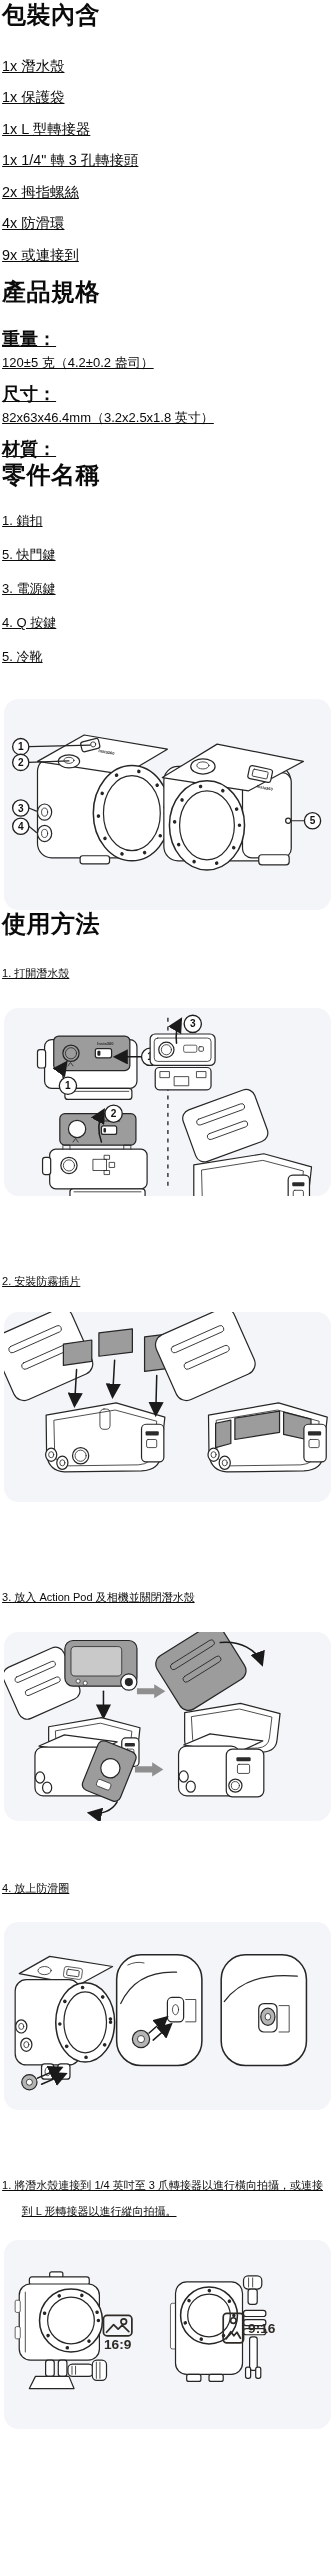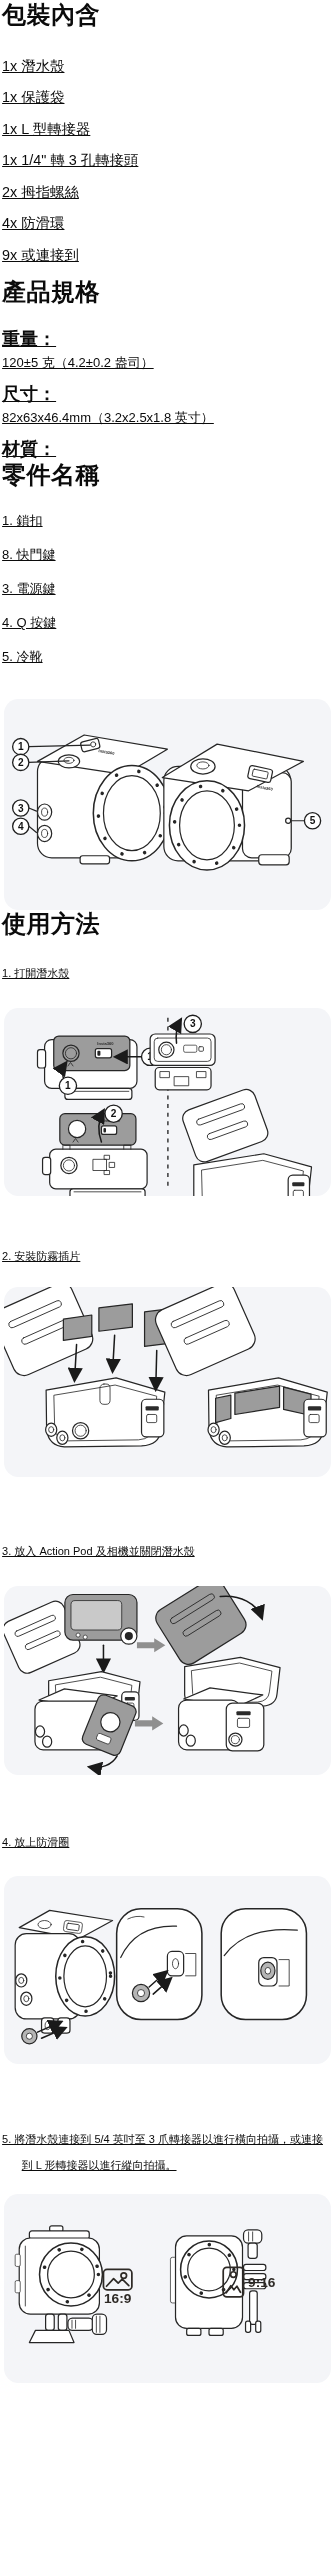--- a/index.html
+++ b/index.html
@@ -11,22 +11,22 @@
   }
   .page{padding:0.5px 4.1px 0 2.1px;}
   h2.sec{font-size:24px;line-height:28px;font-weight:700;text-align:left;margin:0;letter-spacing:0.5px;}
   p{margin:0;text-decoration:underline;}
   .pk{font-size:14.4px;line-height:19.6px;margin:0 0 12px 0;}
   .sl{font-size:18px;line-height:23px;font-weight:700;}
   .sv{font-size:13px;line-height:23px;margin:0 0 9.3px 0;}
   .pt{font-size:13px;line-height:19.6px;margin:0 0 14.4px 0;}
   .step{font-size:11px;line-height:26px;padding-left:19.6px;text-indent:-19.6px;}
   .mt31{margin-top:16px}.mt35{margin-top:18px}.mt42{margin-top:21.6px}.mt43{margin-top:22px}.mt55{margin-top:28px}.mt63{margin-top:32px}
-  .mt87{margin-top:45px}.mt119{margin-top:61px}.mt120{margin-top:62px}.mt123{margin-top:54px}
-  .mt128{margin-top:47px}.mt133{margin-top:69px}.mt142{margin-top:73px}
+  .mt87{margin-top:45px}.mt119{margin-top:82px}.mt120{margin-top:62px}.mt123{margin-top:54px}
+  .mt128{margin-top:72px}.mt133{margin-top:69px}.mt142{margin-top:73px}
 
   .card{background:#f4f5f8;border-radius:14.4px;margin-left:1.5px;margin-right:1.5px;}
   .c1{height:211px}.c2{height:188px}.c3{height:190px}.c4{height:189px}.c5{height:188px}.c6{height:189px}
   .card svg{display:block;width:100%;height:100%;}
 
   
   .wh{fill:#ffffff;stroke:#262626;stroke-width:2.4;stroke-linejoin:round;}
   .whs{fill:#ffffff;stroke:#262626;stroke-width:1.4;}
   .gy{fill:#9c9c9c;stroke:#262626;stroke-width:2.4;stroke-linejoin:round;}
   .gy2{fill:#c9c9c9;stroke:#262626;stroke-width:1.6;}
@@ -64,21 +64,21 @@
     <p class="sl mt43">重量：</p>
     <p class="sv">120±5 克（4.2±0.2 盎司）</p>
     <p class="sl">尺寸：</p>
     <p class="sv">82x63x46.4mm（3.2x2.5x1.8 英寸）</p>
     <p class="sl">材質：</p>
   </div>
 
   <h2 class="sec mt133">零件名稱</h2>
   <div>
     <p class="pt mt43">1. 鎖扣</p>
-    <p class="pt">8. 快門鍵</p>
+    <p class="pt">5. 快門鍵</p>
     <p class="pt">3. 電源鍵</p>
     <p class="pt">4. Q 按鍵</p>
     <p class="pt">5. 冷靴</p>
   </div>
 
   <div class="card c1 mt63">
     <svg viewBox="0 0 646 410">
 
       <g>
         <rect class="wh" x="66" y="112" width="202" height="198" rx="28"></rect>
@@ -438,21 +438,21 @@
         <rect class="wh sw3" x="0" y="0" width="168" height="218" rx="48"></rect>
         <path class="ln" d="M6,92 C36,52 86,36 150,42"></path>
         <rect class="wh" x="74" y="96" width="36" height="56" rx="10"></rect>
         <ellipse cx="92" cy="122" rx="14" ry="17" fill="#b5b5b5" stroke="#262626" stroke-width="2.4"></ellipse>
         <ellipse cx="92" cy="122" rx="5.5" ry="6.5" fill="#ffffff" stroke="#262626" stroke-width="1.6"></ellipse>
         <path class="ln thin" d="M114,100 h20 v52 h-20"></path>
       </g>
     </svg>
   </div>
 
-  <p class="step mt120">5. 將潛水殼連接到 5/4 英吋至 3 爪轉接器以進行橫向拍攝，或連接到 L 形轉接器以進行縱向拍攝。</p>
+  <p class="step mt120">1. 將潛水殼連接到 1/4 英吋至 3 爪轉接器以進行橫向拍攝，或連接到 L 形轉接器以進行縱向拍攝。</p>
 
   <div class="card c6 mt31">
     <svg viewBox="0 0 646 367">
 
       <g transform="translate(28,68)">
         <rect class="wh" x="62" y="-8" width="26" height="12" rx="4"></rect>
         <rect class="wh" x="22" y="2" width="118" height="16" rx="5"></rect>
         <rect class="wh" x="2" y="16" width="158" height="150" rx="22"></rect>
         <line class="ln thin" x1="14" y1="32" x2="14" y2="150"></line>
         <circle class="wh sw3" cx="104" cy="88" r="62"></circle>

